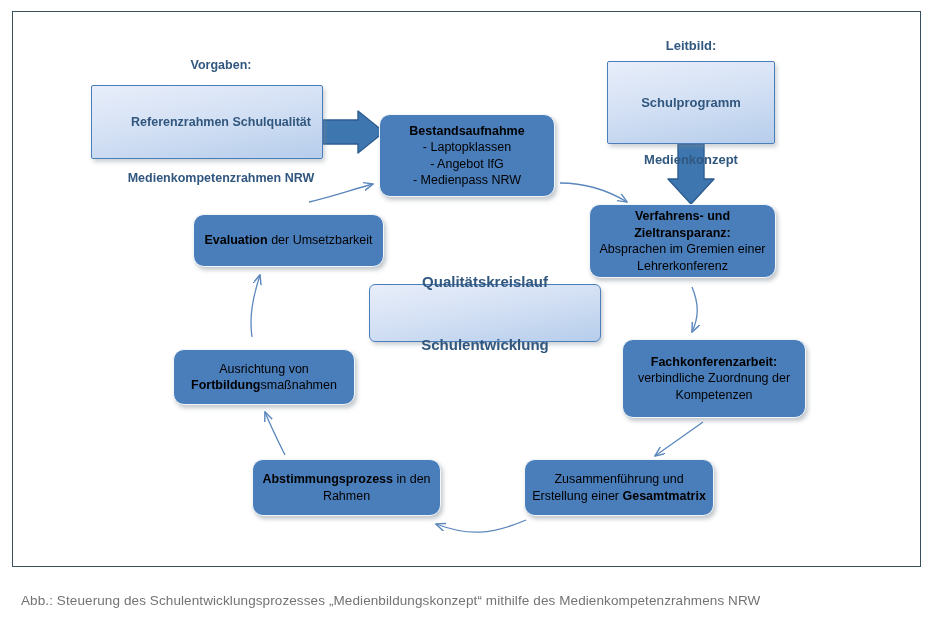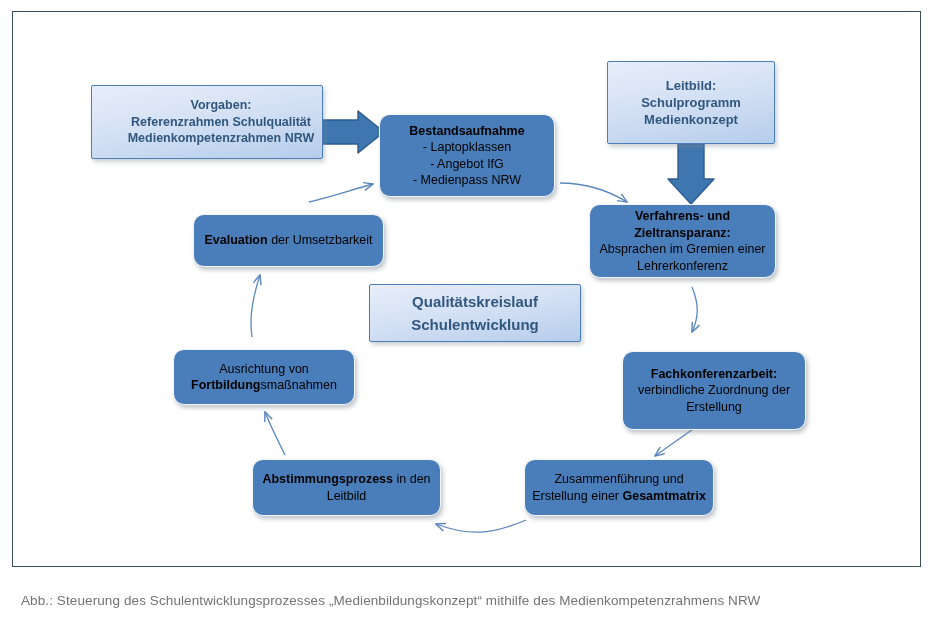--- a/index.html
+++ b/index.html
@@ -64,49 +64,51 @@
   }
 
   
   .node.light {
     background: linear-gradient(170deg, #e8eefa 0%, #d3e0f4 48%, #b6cdeb 100%);
     border: 1px solid #4a7ebb;
     border-radius: 2px;
     color: #31577f;
     font-weight: bold;
     box-shadow: 2px 3px 4px rgba(130,140,150,0.40);
+    gap: 40px;
   }
 
   .node .ln { display: block; white-space: nowrap; }
   .b { font-weight: bold; }
 
   
   #node-vorgaben {
     left: 78px;  top: 73px;  width: 232px; height: 74px;
     font-size: 12.5px;
     padding-left: 28px;
   }
   #node-leitbild {
     left: 594px; top: 49px;  width: 168px; height: 83px;
     font-size: 13px;
   }
   #node-center {
-    left: 356px; top: 272px; width: 212px; height: 58px;
+    left: 356px; top: 272px; width: 232px; height: 58px;
     font-size: 15px;
     line-height: 1.55;
+    border-radius: 6px;
   }
 
   #node-bestandsaufnahme {
     left: 366px; top: 102px; width: 176px; height: 83px;
   }
   #node-verfahren {
     left: 576px; top: 192px; width: 187px; height: 74px;
   }
   #node-fachkonferenz {
-    left: 609px; top: 327px; width: 184px; height: 79px; margin-top: 12px;
+    left: 609px; top: 327px; width: 184px; height: 79px;
   }
   #node-gesamtmatrix {
     left: 511px; top: 447px; width: 190px; height: 57px;
   }
   #node-abstimmung {
     left: 239px; top: 447px; width: 189px; height: 57px;
   }
   #node-fortbildung {
     left: 160px; top: 337px; width: 182px; height: 56px;
   }
@@ -204,31 +206,31 @@
     <div class="node cycle" id="node-verfahren">
       <span class="ln b">Verfahrens- und</span>
       <span class="ln b">Zieltransparanz:</span>
       <span class="ln">Absprachen im Gremien einer</span>
       <span class="ln">Lehrerkonferenz</span>
     </div>
 
     <div class="node cycle" id="node-fachkonferenz">
       <span class="ln b">Fachkonferenzarbeit:</span>
       <span class="ln">verbindliche Zuordnung der</span>
-      <span class="ln">Erstellung</span>
+      <span class="ln">Kompetenzen</span>
     </div>
 
     <div class="node cycle" id="node-gesamtmatrix">
       <span class="ln">Zusammenführung und</span>
       <span class="ln"><span>Erstellung einer </span><span class="b">Gesamtmatrix</span></span>
     </div>
 
     <div class="node cycle" id="node-abstimmung">
       <span class="ln"><span class="b">Abstimmungsprozess</span><span> in den</span></span>
-      <span class="ln">Leitbild</span>
+      <span class="ln">Rahmen</span>
     </div>
 
     <div class="node cycle" id="node-fortbildung">
       <span class="ln">Ausrichtung von</span>
       <span class="ln"><span class="b">Fortbildung</span><span>smaßnahmen</span></span>
     </div>
 
     <div class="node cycle" id="node-evaluation">
       <span class="ln"><span class="b">Evaluation</span><span> der Umsetzbarkeit</span></span>
     </div>

